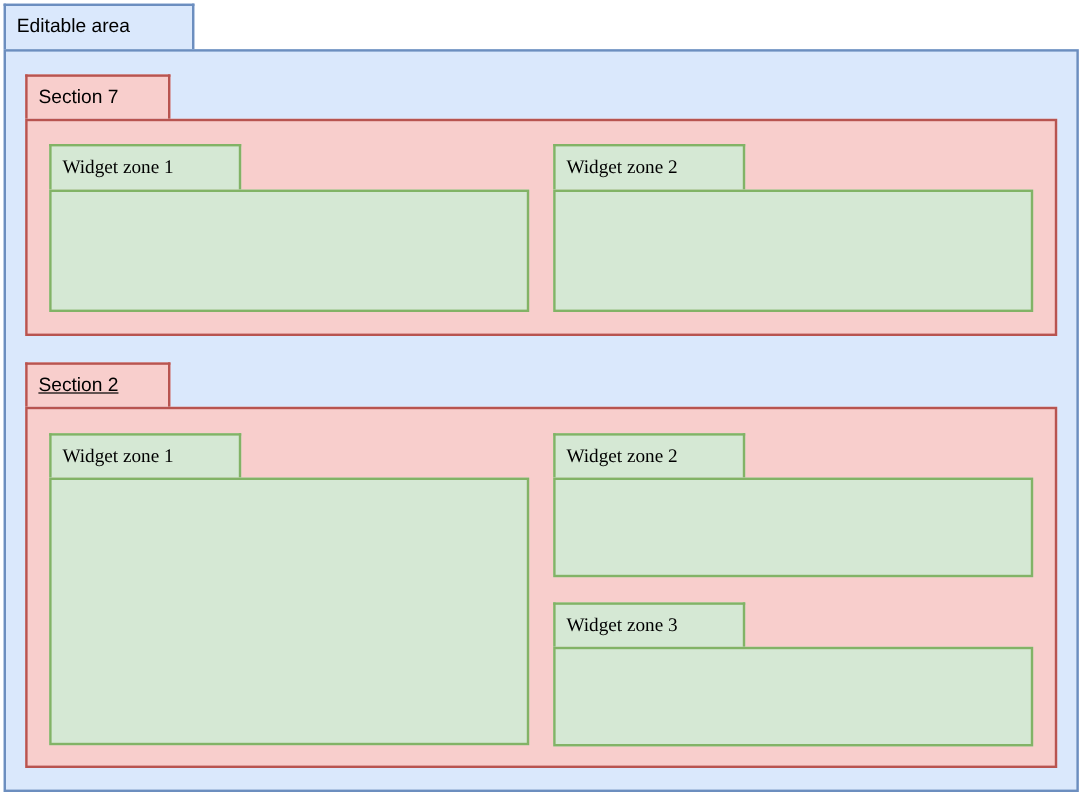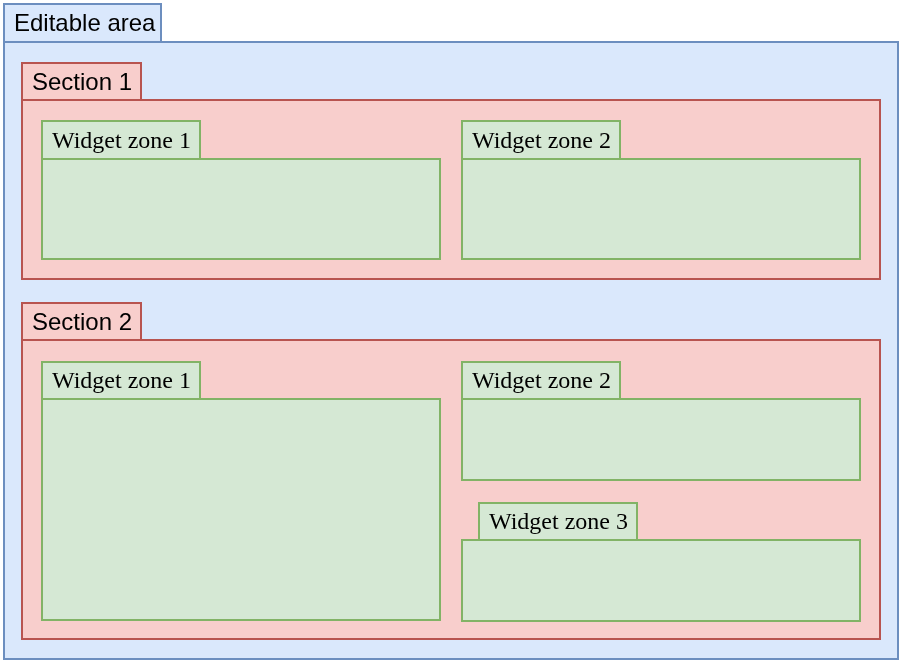--- a/index.html
+++ b/index.html
@@ -26,21 +26,21 @@
     overflow: hidden;
   }
   .tab, .box {
     position: absolute;
     box-sizing: border-box;
   }
   .tab {
     display: flex;
     align-items: center;
     padding-left: 9px;
-    font-size: 24px;
+    font-size: 16px;
     white-space: nowrap;
     overflow: hidden;
   }
   
   .blue.tab  { background: var(--editable-area-fill); border: 2px solid var(--editable-area-stroke); border-bottom: none; }
   .blue.box  { background: var(--editable-area-fill); border: 2px solid var(--editable-area-stroke); }
   .pink.tab  { background: var(--section-fill); border: 2px solid var(--section-stroke); border-bottom: none; }
   .pink.box  { background: var(--section-fill); border: 2px solid var(--section-stroke); }
   .green.tab { background: var(--widget-zone-fill); border: 2px solid var(--widget-zone-stroke); border-bottom: none; font-family: Liberation Serif, serif; }
   .green.box { background: var(--widget-zone-fill); border: 2px solid var(--widget-zone-stroke); }
@@ -51,40 +51,40 @@
 
   
   .s1-tab  { left: 21px; top: 62px;  width: 121px; height: 37px; }
   .s1-body { left: 21px; top: 99px;  width: 860px; height: 181px; }
   .s1wz1-tab  { left: 41px;  top: 120px; width: 160px; height: 38px; }
   .s1wz1-body { left: 41px;  top: 158px; width: 400px; height: 102px; }
   .s1wz2-tab  { left: 461px; top: 120px; width: 160px; height: 38px; }
   .s1wz2-body { left: 461px; top: 158px; width: 400px; height: 102px; }
 
   
-  .s2-tab  { left: 21px; top: 302px; width: 121px; height: 37px; }
+  .s2-tab  { left: 21px; top: 302px; width: 121px; height: 37px; text-decoration: underline; }
   .s2-body { left: 21px; top: 339px; width: 860px; height: 301px; }
   .s2wz1-tab  { left: 41px;  top: 361px; width: 160px; height: 37px; }
   .s2wz1-body { left: 41px;  top: 398px; width: 400px; height: 223px; }
   .s2wz2-tab  { left: 461px; top: 361px; width: 160px; height: 37px; }
   .s2wz2-body { left: 461px; top: 398px; width: 400px; height: 83px; }
-  .s2wz3-tab  { left: 461px; top: 502px; width: 160px; height: 37px; margin-left: 17px; }
+  .s2wz3-tab  { left: 461px; top: 502px; width: 160px; height: 37px; }
   .s2wz3-body { left: 461px; top: 539px; width: 400px; height: 83px; }
 </style>
 </head>
 <body>
 
 <div class="canvas">
 
   <div>
     <div class="tab blue ea-tab">Editable area</div>
     <div class="box blue ea-body"></div>
 
     <div>
-      <div class="tab pink s1-tab">Section 1</div>
+      <div class="tab pink s1-tab">Section 7</div>
       <div class="box pink s1-body"></div>
 
       <div>
         <div class="tab green s1wz1-tab">Widget zone 1</div>
         <div class="box green s1wz1-body"></div>
       </div>
 
       <div>
         <div class="tab green s1wz2-tab">Widget zone 2</div>
         <div class="box green s1wz2-body"></div>

